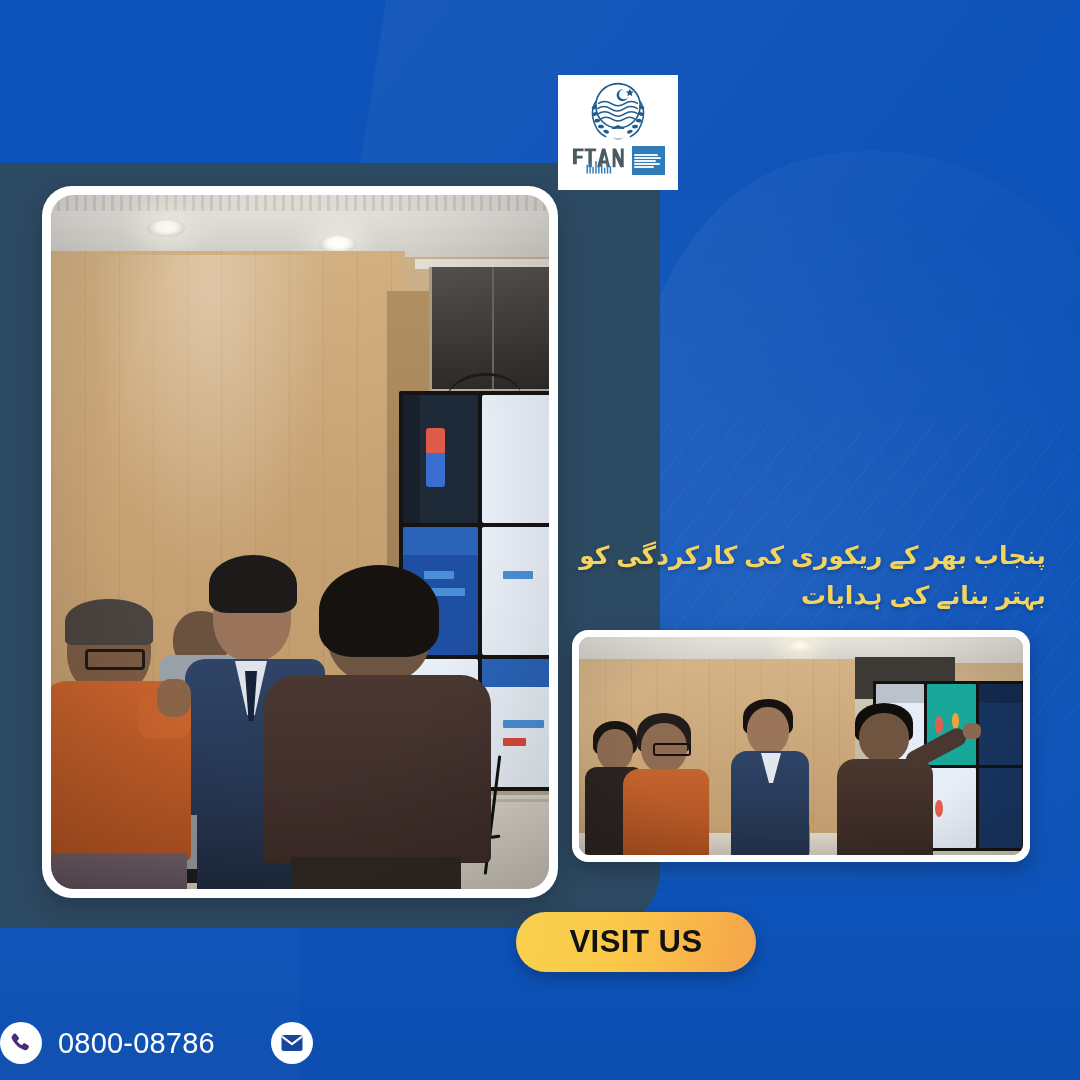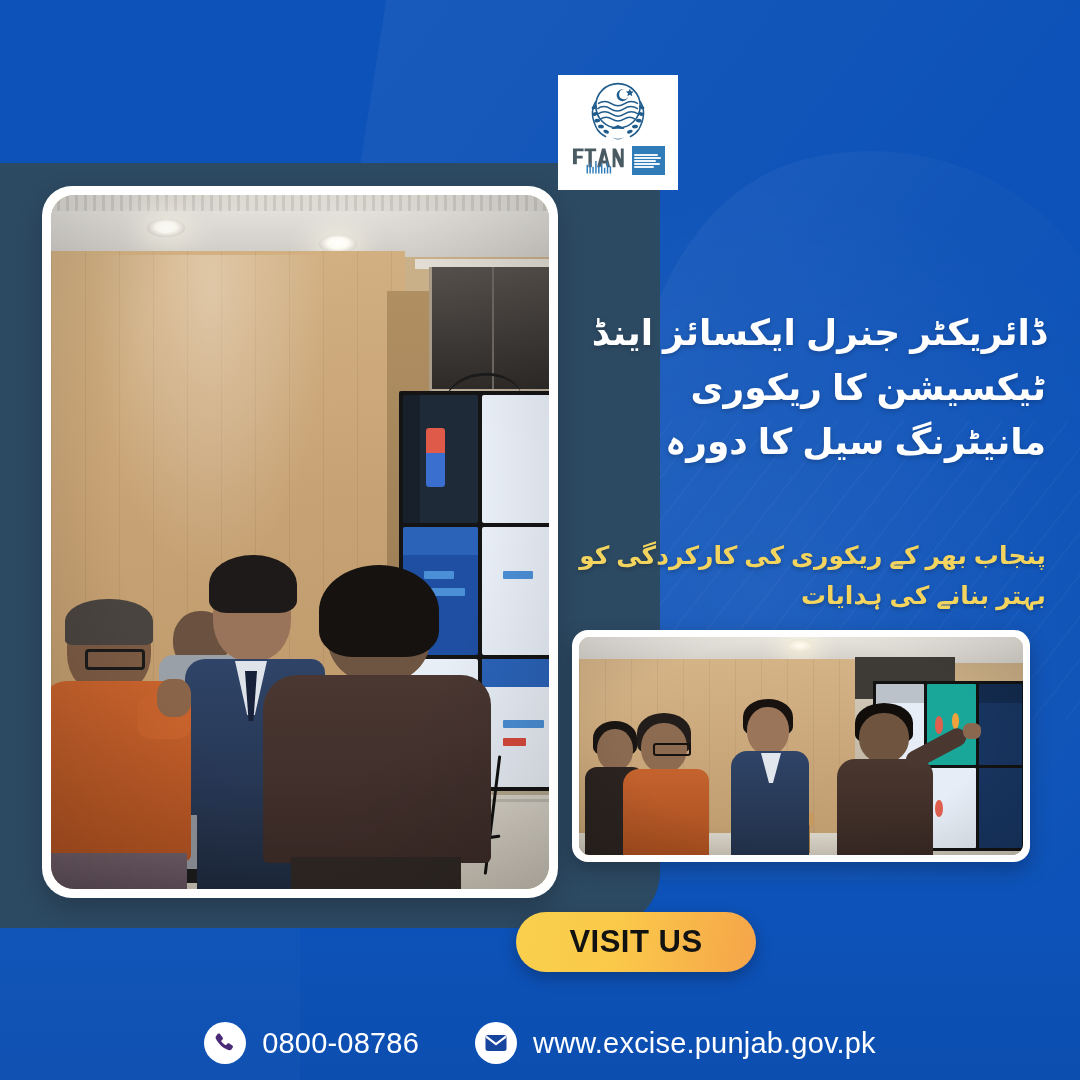--- a/index.html
+++ b/index.html
@@ -241,21 +241,21 @@
     background:linear-gradient(100deg,#f9d04e 0%,#fbc94a 42%,#f5a449 100%);
     color:#121212;font-size:31px;font-weight:700;letter-spacing:.5px;
     font-family:"Liberation Sans","DejaVu Sans",sans-serif;
     cursor:pointer;
     box-shadow:0 6px 16px rgba(0,0,0,.26);
   }
 
   
   .footer{
     position:absolute;left:0;top:1012px;width:1080px;height:62px;
-    display:flex;align-items:center;justify-content:center;gap:56px;
+    display:flex;align-items:center;justify-content:flex-start;gap:56px;
   }
   .contact{display:flex;align-items:center;gap:16px;}
   .circ{
     width:42px;height:42px;border-radius:50%;background:#ffffff;
     display:flex;align-items:center;justify-content:center;flex:0 0 auto;
   }
   .contact-text{color:#ffffff;font-size:29px;letter-spacing:.2px;white-space:nowrap;}
 </style>
 </head>
 <body>
@@ -400,21 +400,20 @@
           <div class="glass"></div>
         <div class="body"></div>
           <div class="arm"></div>
           <div class="hand"></div>
           <div class="legs"></div>
       </div>
       <div class="hero-vig"></div>
     </div>
   </div>
 
-  <div class="headline">ڈائریکٹر جنرل ایکسائز اینڈ ٹیکسیشن کا ریکوری مانیٹرنگ سیل کا دورہ</div>
   <div class="subhead">پنجاب بھر کے ریکوری کی کارکردگی کو بہتر بنانے کی ہدایات</div>
 
   <div class="inset-frame">
     <div class="inset-photo">
       <div class="i-ceiling"></div>
       <div class="i-light"></div>
       <div class="i-wall"></div>
       <div class="i-upperwin"></div>
       <div class="i-wall2"></div>
       <div class="i-floor"></div>
@@ -482,17 +481,16 @@
       </div>
       <span class="contact-text">0800-08786</span>
     </div>
     <div class="contact">
       <div class="circ">
         <svg width="24" height="20" viewBox="0 0 24 20">
           <rect x="1.5" y="2" width="21" height="16" rx="2.5" fill="#17459e"></rect>
           <path d="M2.8 4.2 L12 11.2 L21.2 4.2" fill="none" stroke="#ffffff" stroke-width="2.1" stroke-linecap="round" stroke-linejoin="round"></path>
         </svg>
       </div>
-      <span class="contact-text">www.excise.punjab.gov.pk</span>
     </div>
   </div>
 
 </div>
 
 </body></html>

